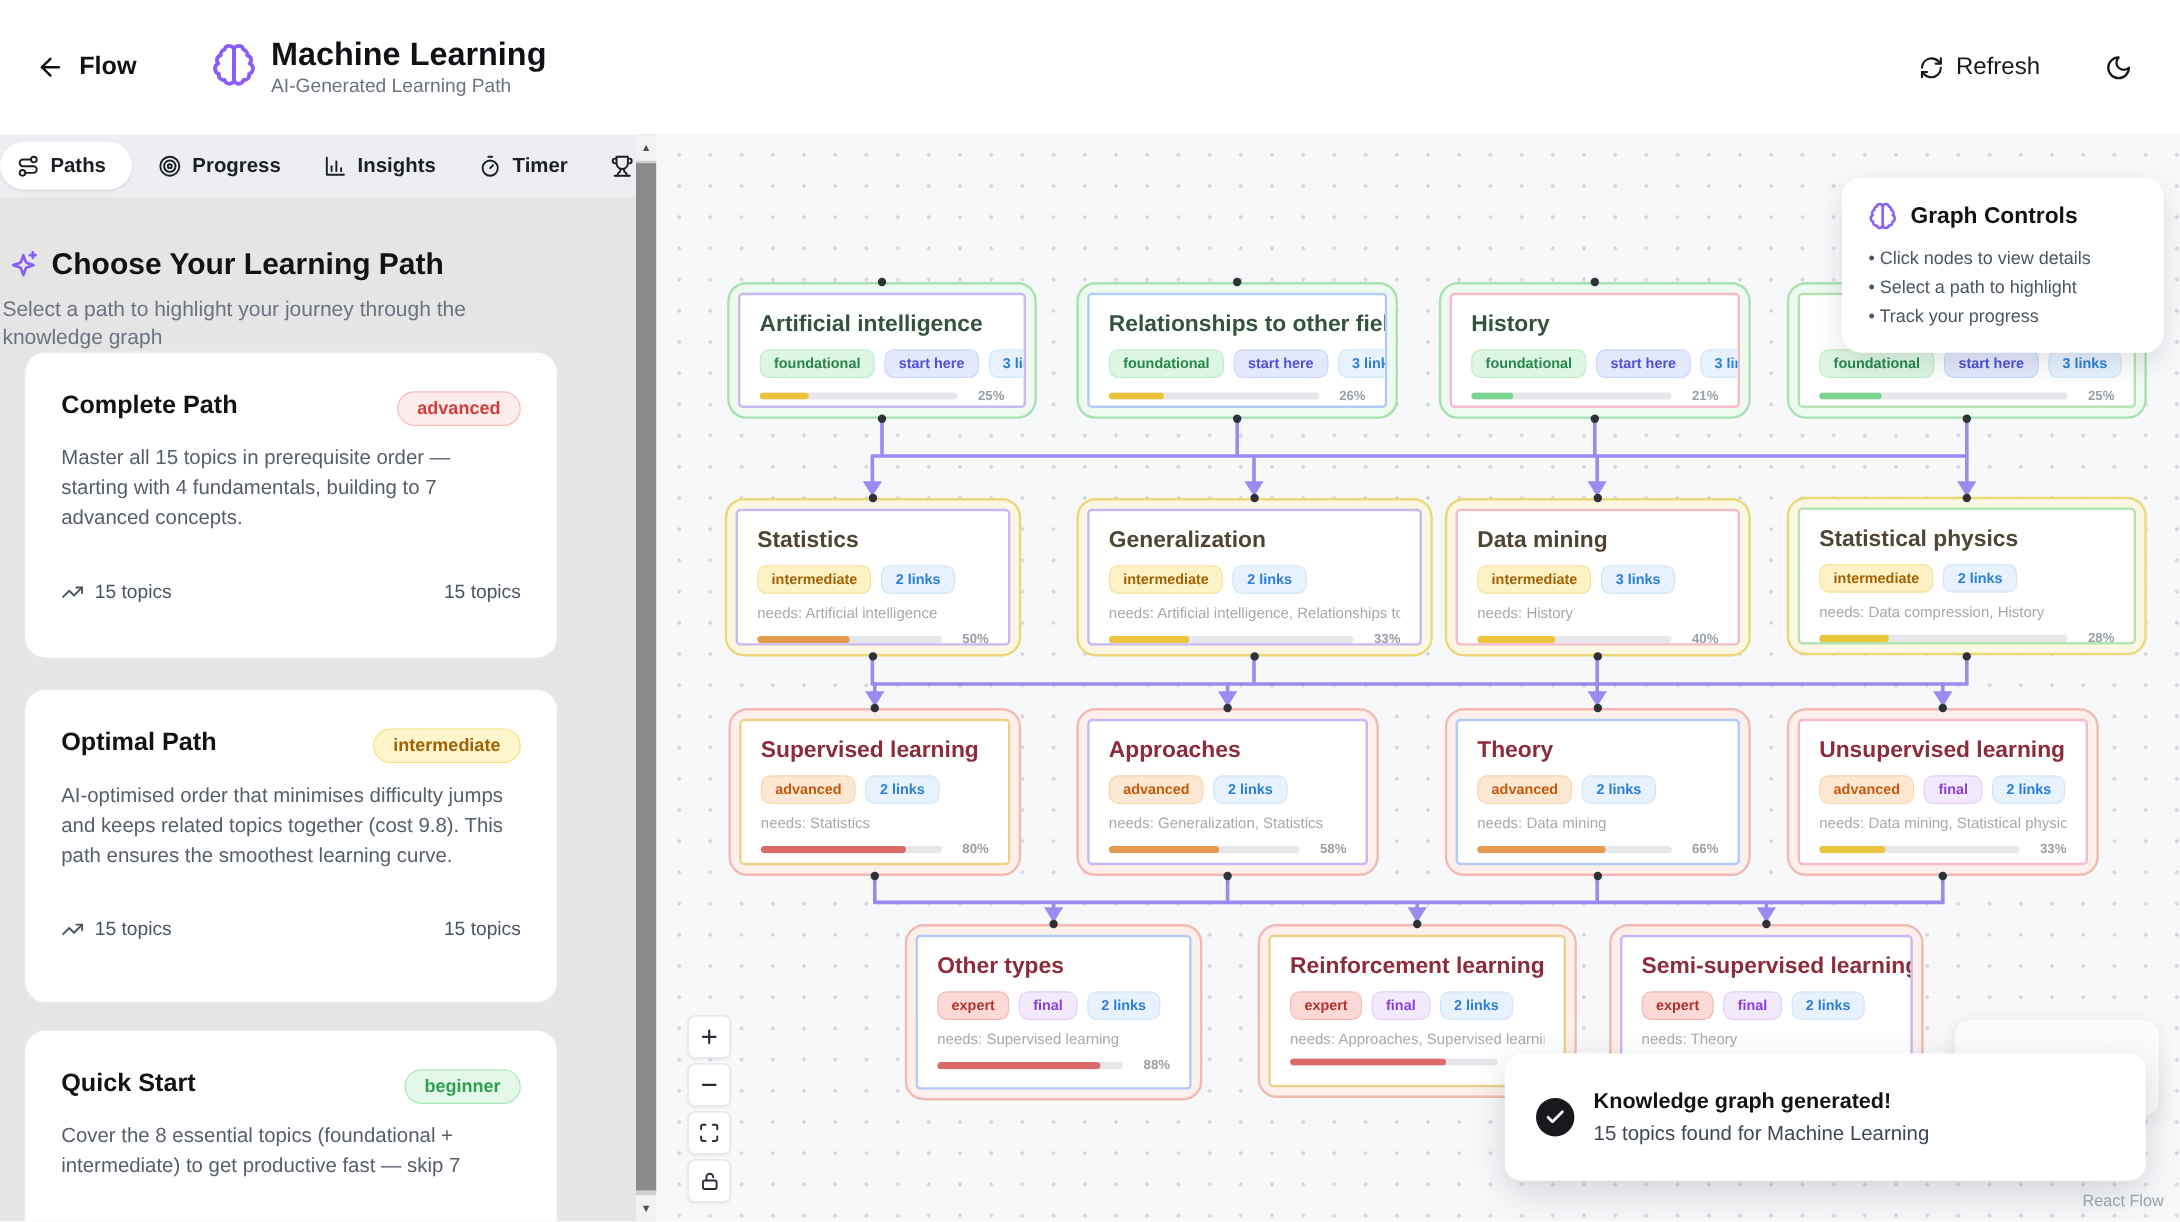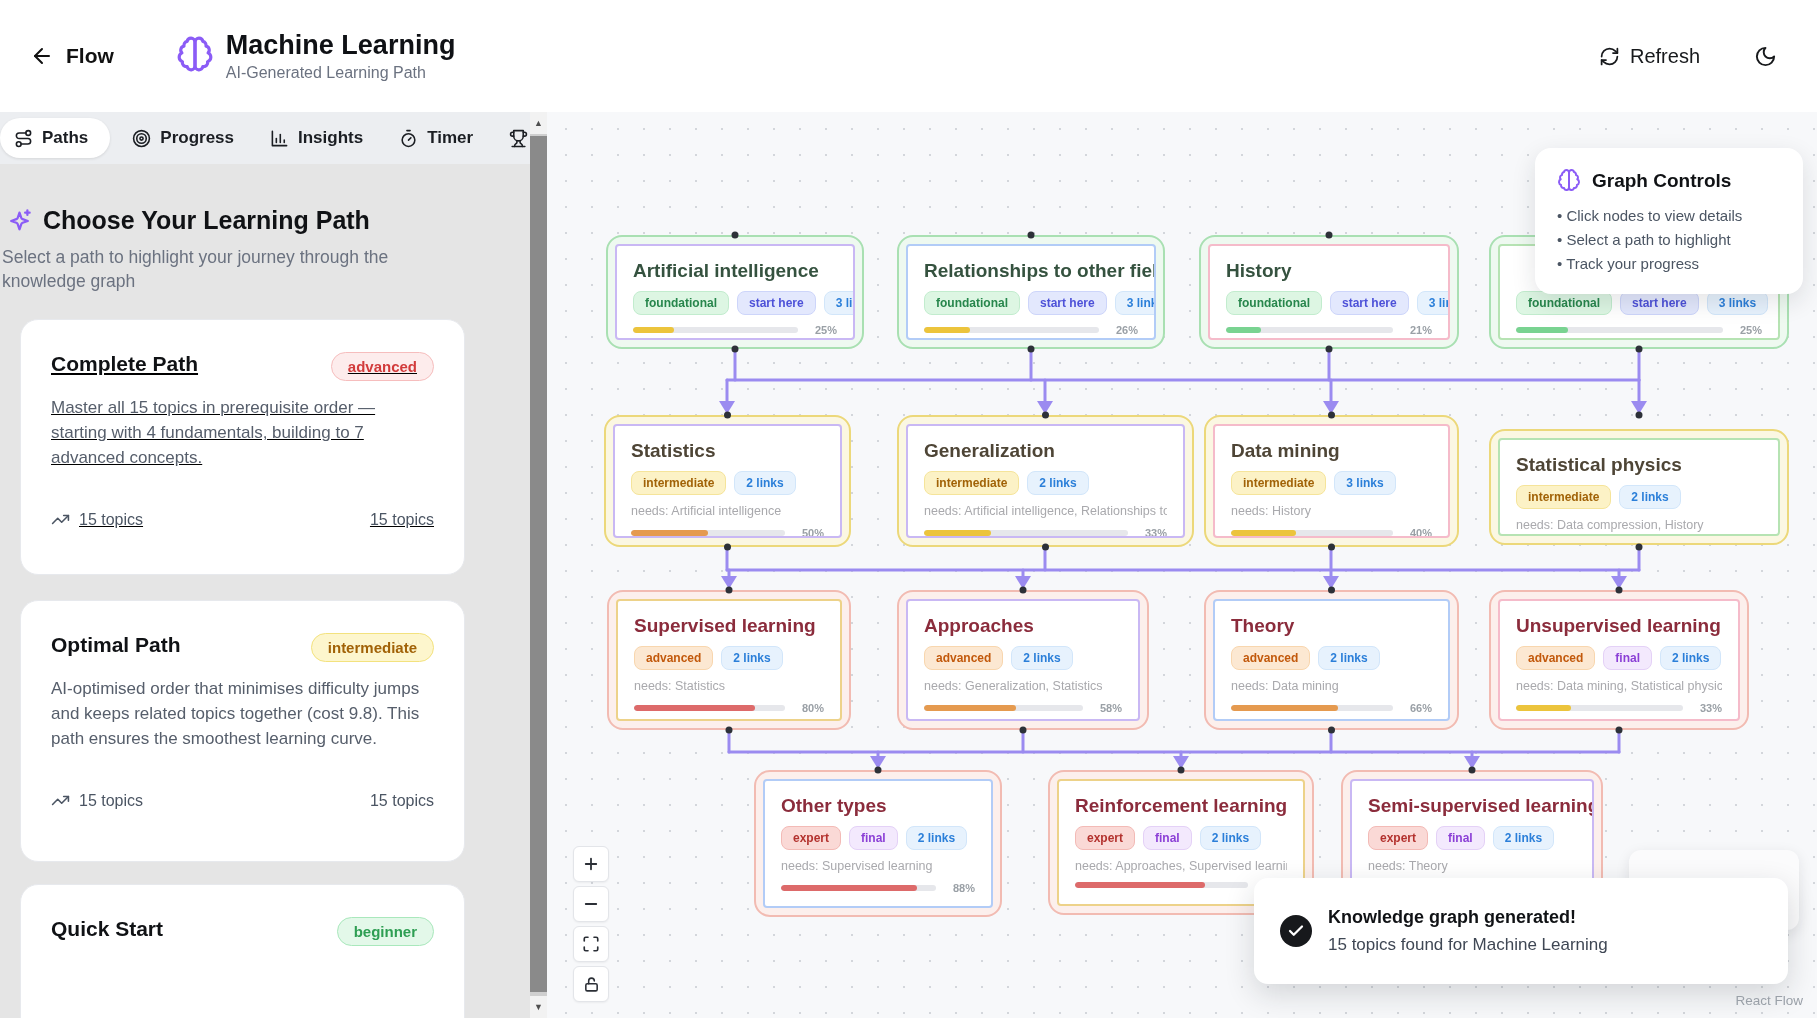--- a/index.html
+++ b/index.html
@@ -32,21 +32,21 @@
   .path-card{position:relative;margin-left:20px;width:445px;background:#fff;border:1px solid #e7e9ed;border-radius:18px;padding:32px 30px 26px 30px;box-sizing:border-box;cursor:pointer;}
   .pc-top{display:flex;align-items:flex-start;justify-content:space-between;}
   .pc-name{font-size:21px;font-weight:700;color:#101215;}
   .pc-badge{font-size:15px;font-weight:700;padding:5px 16px;border-radius:999px;border:1px solid transparent;}
   .lv-advanced{background:#fdecec;color:#d23b3b;border-color:#f6bdbd;}
   .lv-intermediate{background:#fdf6cd;color:#a16207;border-color:#f3e27e;}
   .lv-beginner{background:#e3f8e9;color:#2e9e53;border-color:#a9e8bc;}
   .pc-desc{margin-top:14px;font-size:17px;line-height:25px;color:#565e6b;}
   .pc-foot{display:flex;align-items:center;justify-content:space-between;margin-top:40px;font-size:16px;color:#4b5563;}
   .pc-foot .lft{display:flex;align-items:center;gap:9px;}
-  .card1{margin-top:26px;height:256px;text-decoration:underline;}
+  .card1{height:256px;}
   .card2{margin-top:25px;height:262px;}
   .card3{margin-top:22px;height:180px;}
 
   
   .vscroll{position:absolute;top:112px;left:530px;width:17px;height:906px;background:#cfcfcf;}
   .vs-btn{position:absolute;left:0;width:17px;height:22px;background:#f2f2f2;color:#4f4f4f;font-size:9px;line-height:22px;text-align:center;cursor:pointer;}
   .vs-up{top:0;}
   .vs-down{bottom:0;}
   .vs-thumb{position:absolute;left:0;top:24px;width:17px;height:856px;background:#8a8a8a;cursor:pointer;}
 
@@ -265,20 +265,21 @@
           </span>
           <span>15 topics</span>
         </div>
       </div>
 
       <div class="path-card card3">
         <div class="pc-top">
           <span class="pc-name">Quick Start</span>
           <span class="pc-badge lv-beginner">beginner</span>
         </div>
+        <div class="pc-desc">Cover the 8 essential topics (foundational + intermediate) to get productive fast — skip 7</div>
       </div>
     </div>
   </div>
 
   <div class="vscroll">
     <div class="vs-btn vs-up">▲</div>
     <div class="vs-thumb"></div>
     <div class="vs-btn vs-down">▼</div>
   </div>
 
@@ -464,21 +465,21 @@
           </div>
        <div class="gn-needs">needs: Statistics</div>
        <div class="gn-prog">
          <div class="gn-track">
            <div class="gn-fill f-red" style="width:80%"></div>
          </div>
          <span class="gn-pct">80%</span>
        </div>
      </div>
       </div>
-      <div class="gnode ring-yellow" style="left: 942px; top: 317px; width: 300px; height: 116px;">
+      <div class="gnode ring-yellow" style="left: 942px; top: 302px; width: 300px; height: 132px;">
         <div class="gnode-inner in-green">
        <div class="gn-title tc-olive">Statistical physics</div>
        <div class="gn-badges">
             <span class="gn-badge b-intermediate">intermediate</span>
             <span class="gn-badge b-links">2 links</span>
           </div>
        <div class="gn-needs">needs: Data compression, History</div>
        <div class="gn-prog">
          <div class="gn-track">
            <div class="gn-fill f-amber" style="width:28%"></div>

